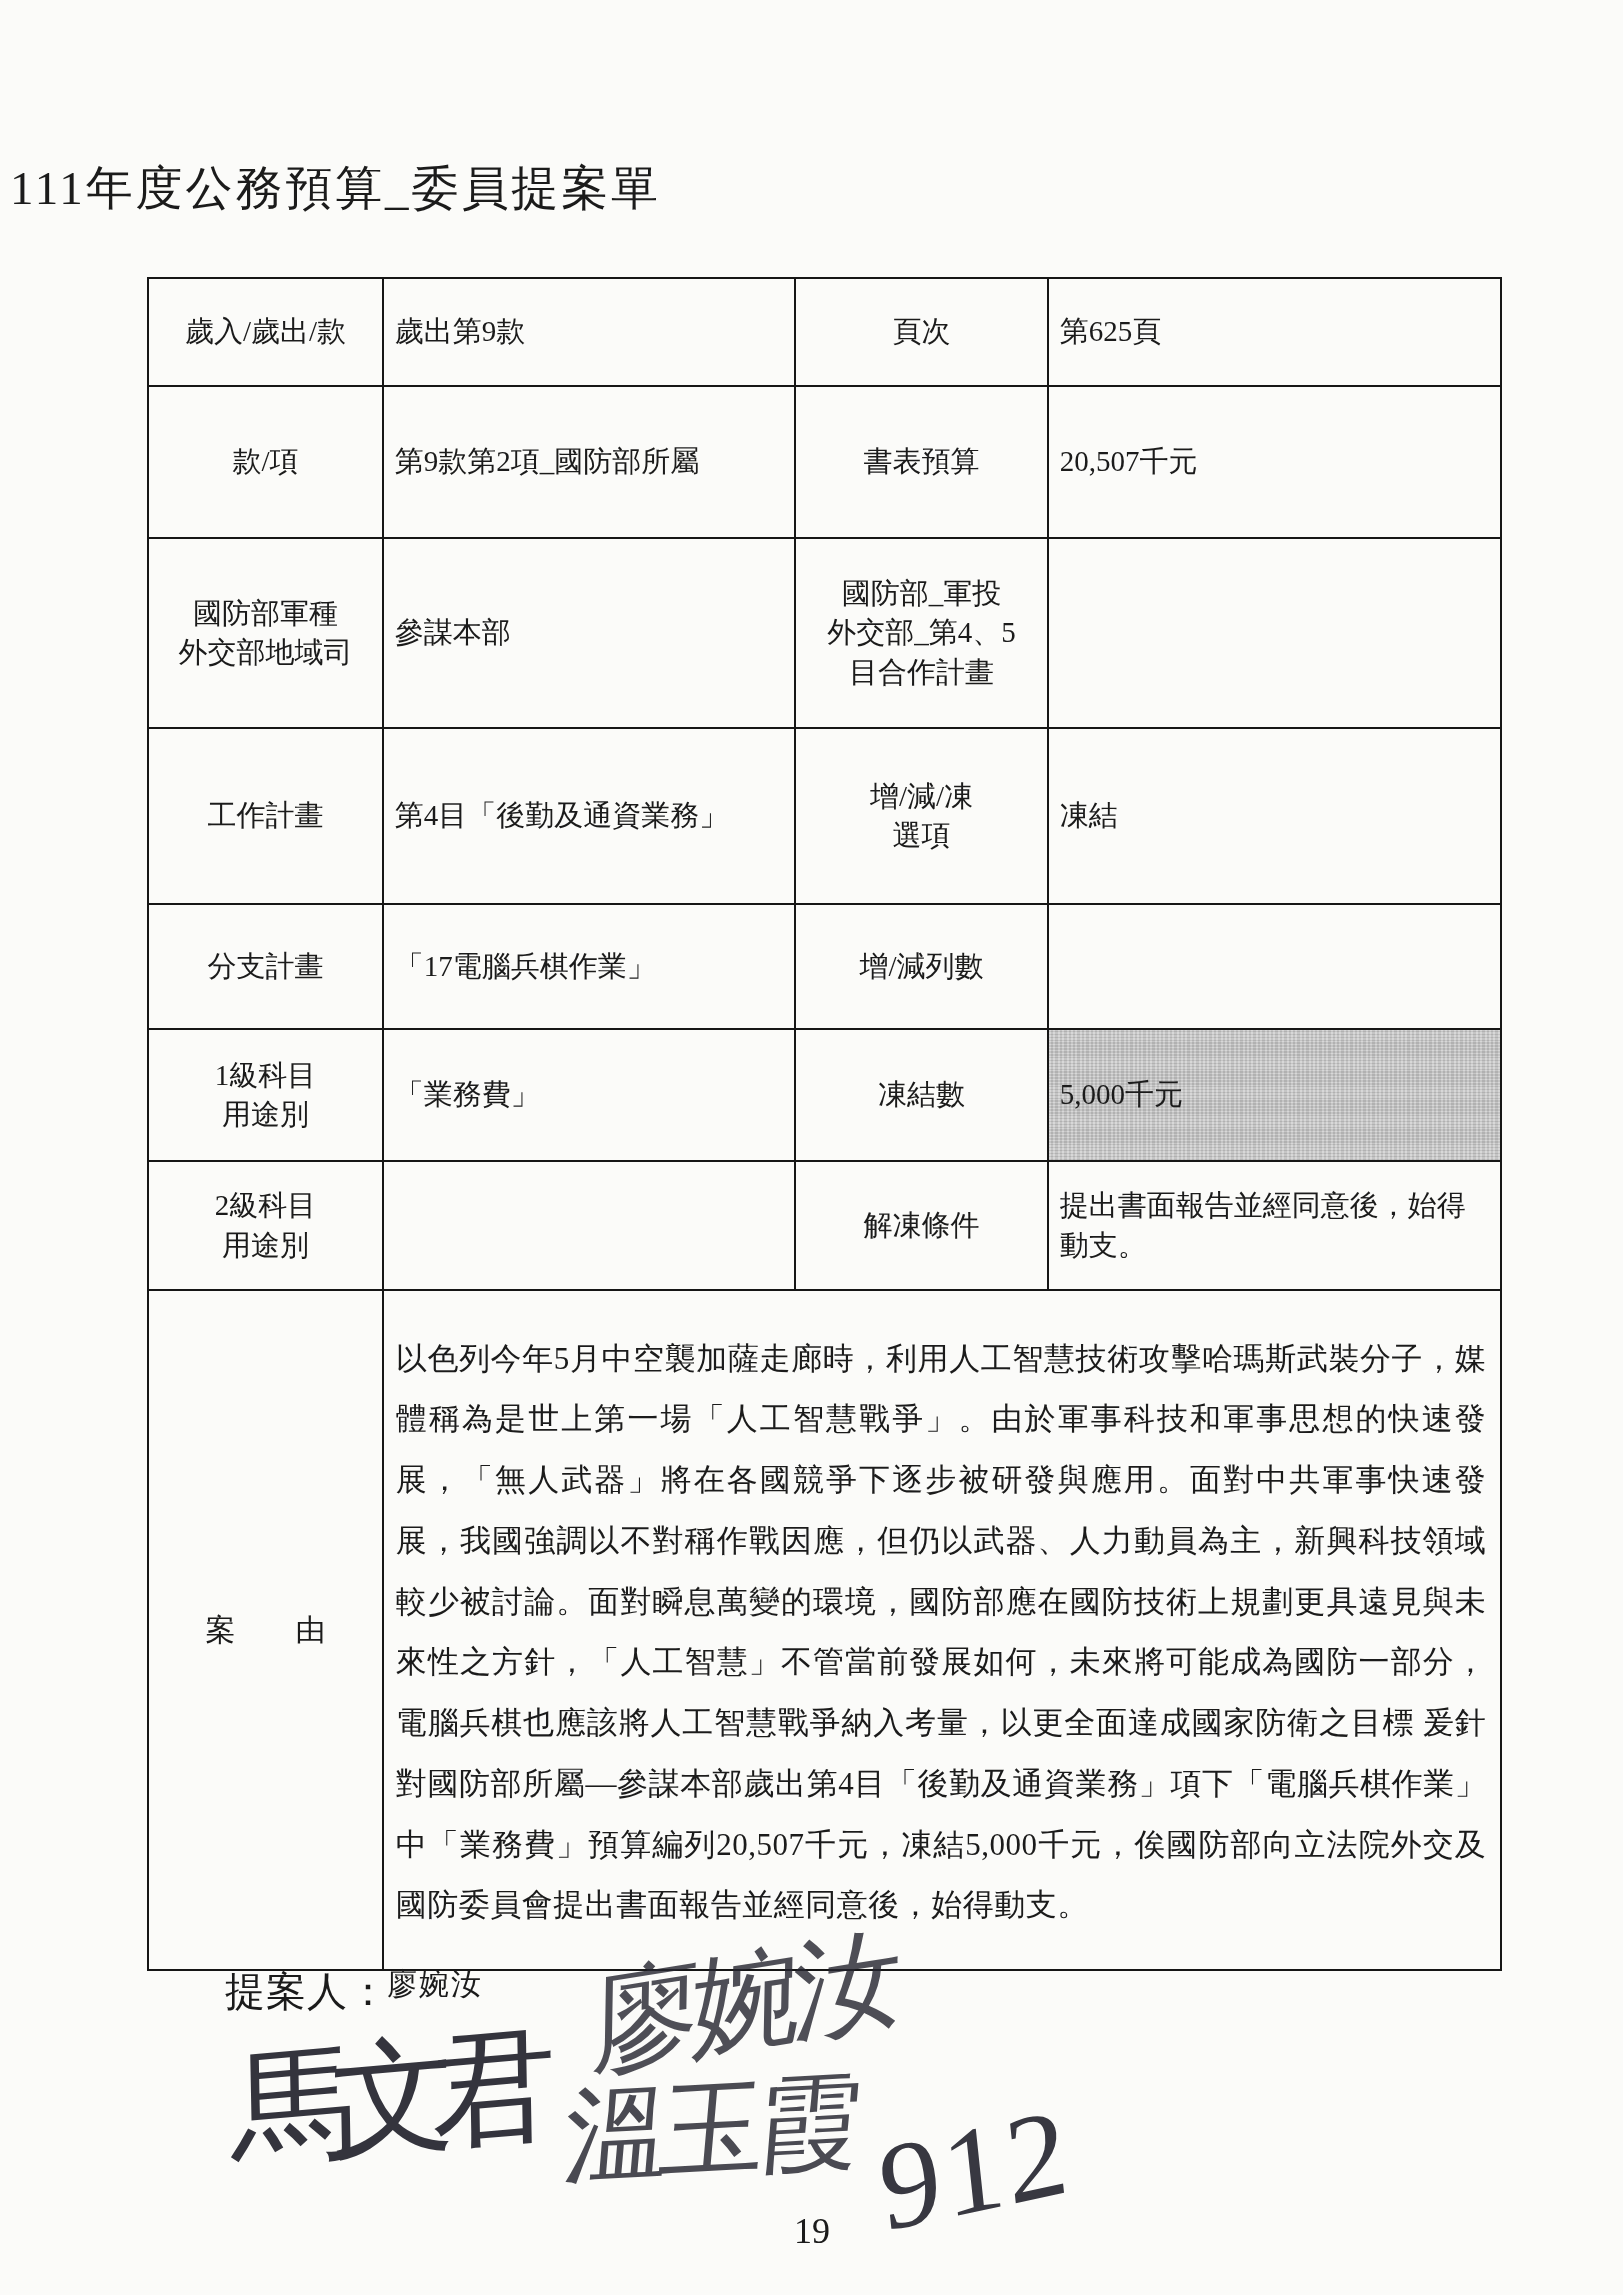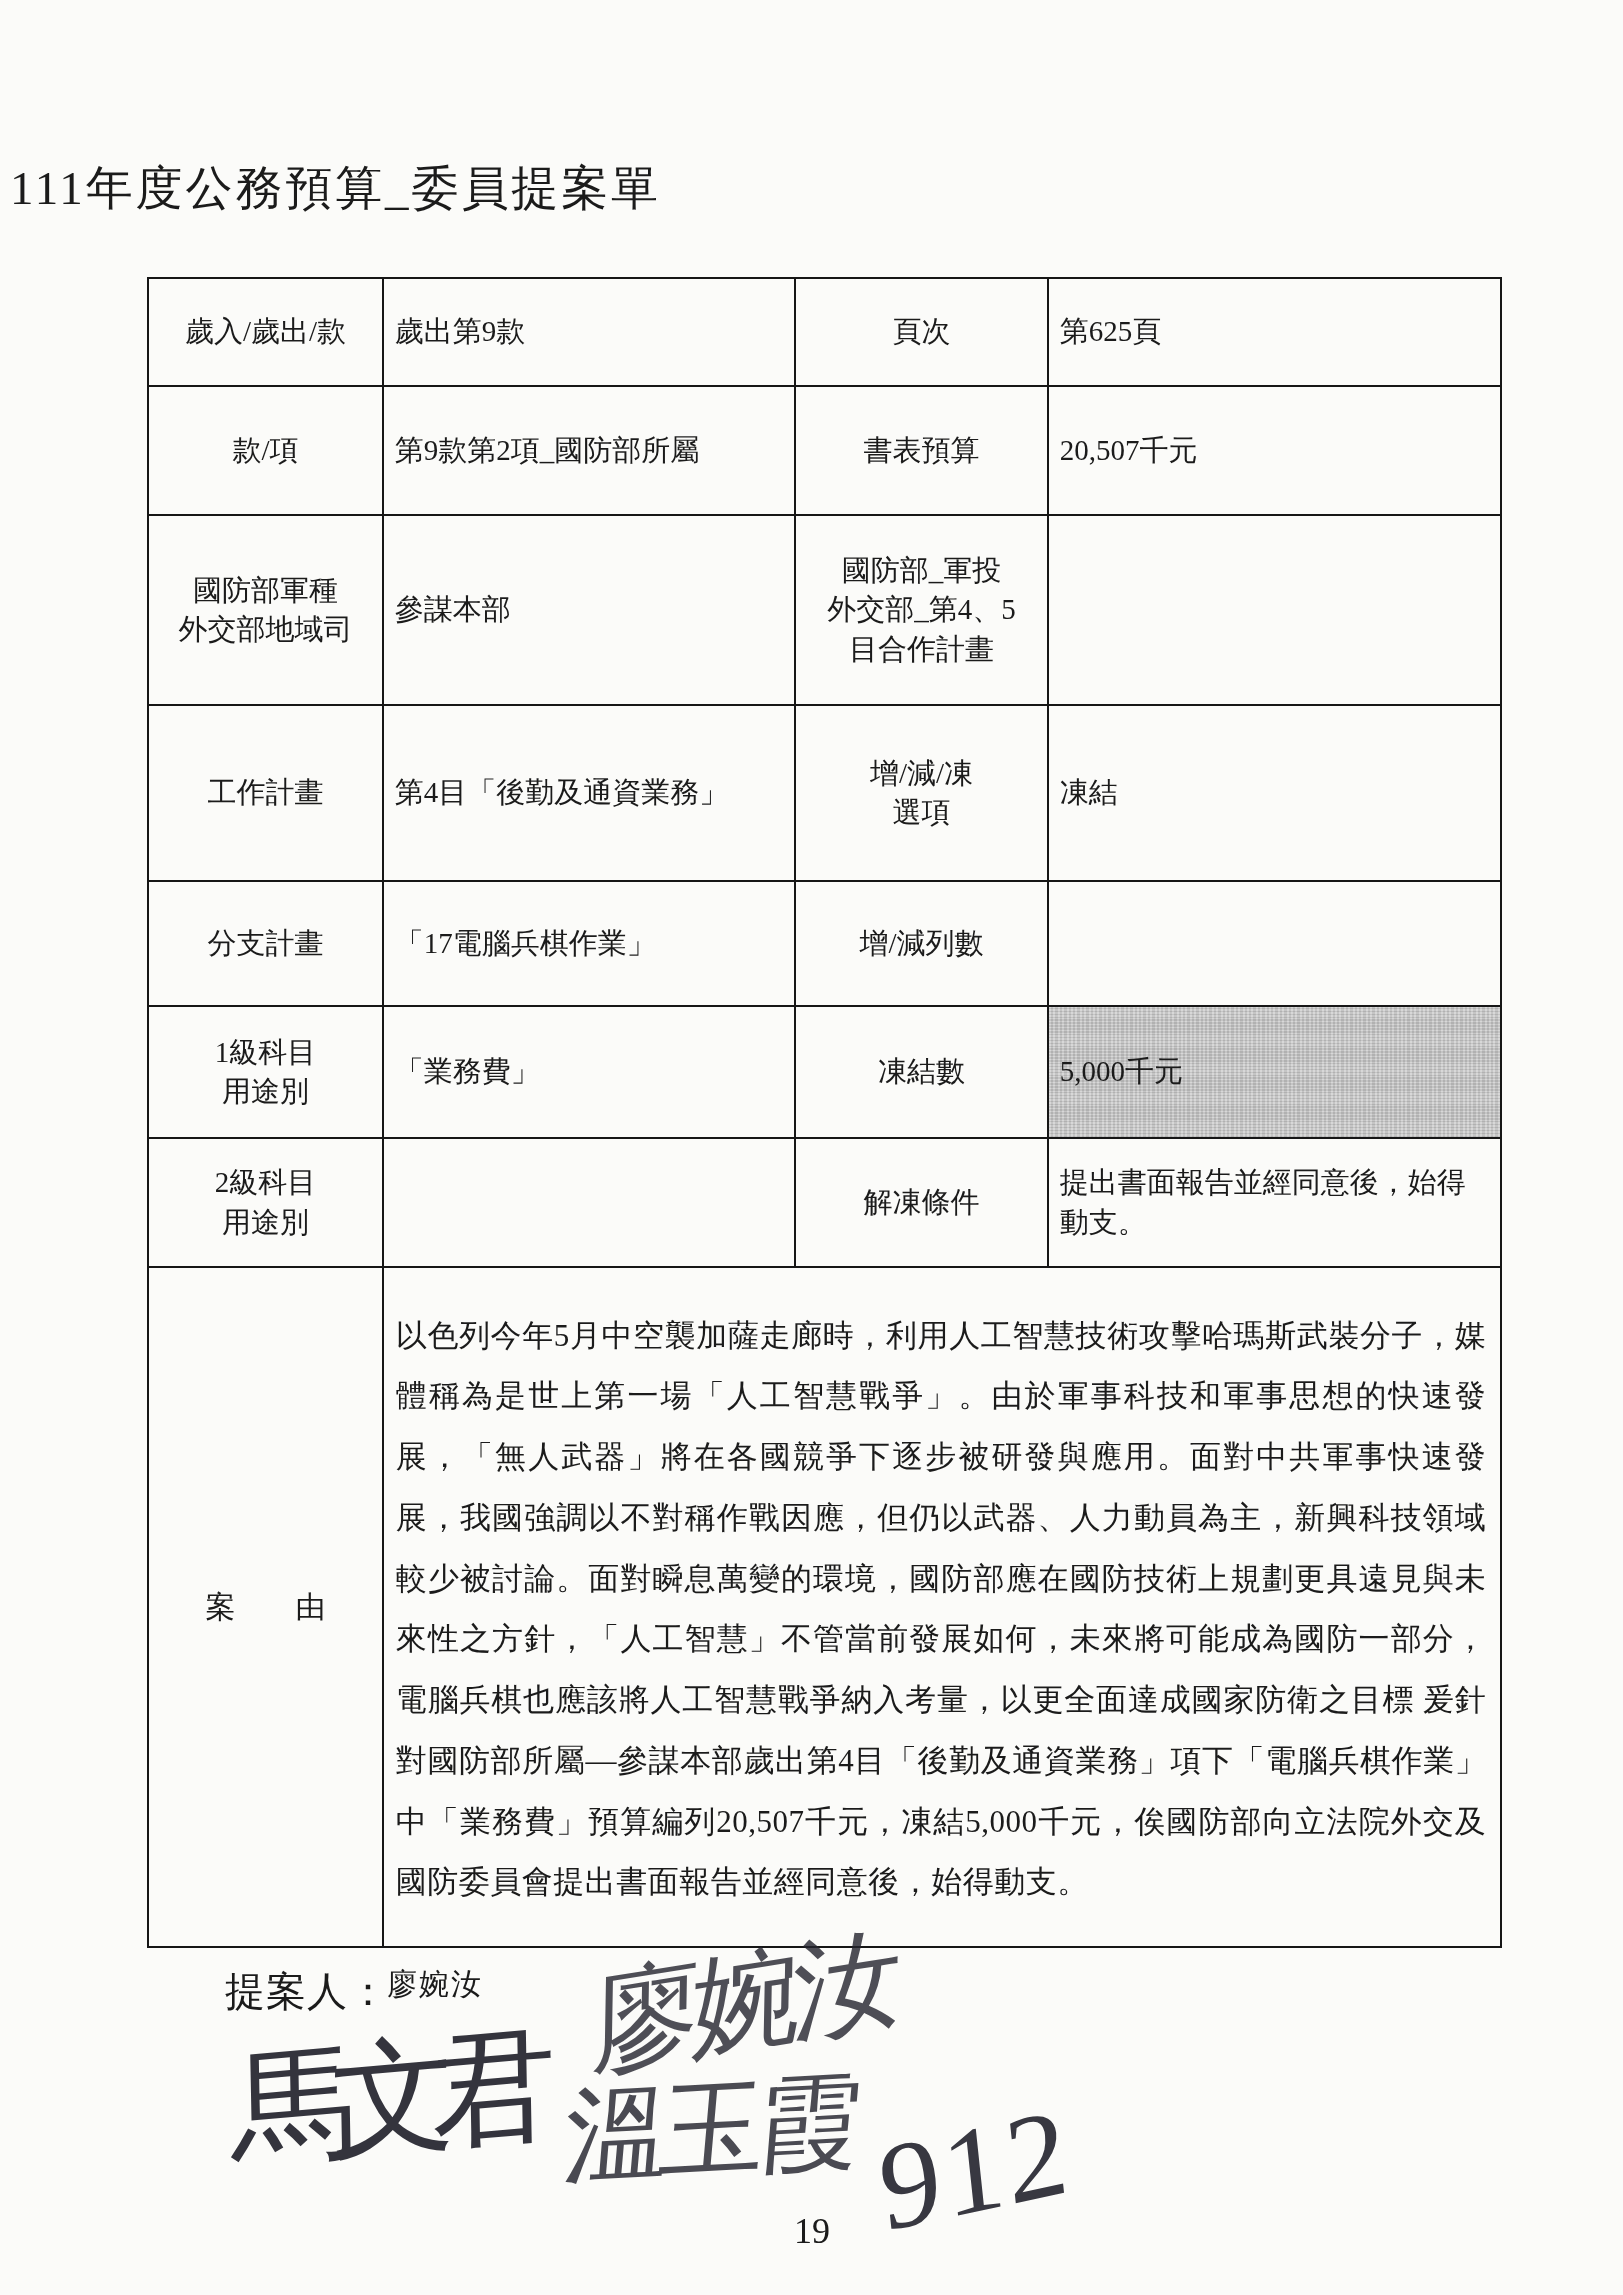--- a/index.html
+++ b/index.html
@@ -49,21 +49,21 @@
     text-align: center;
     line-height: 1.35;
     padding: 0 2.9px;
   }
   td.val {
     text-align: left;
     padding: 0 6.9px 0 10.8px;
     line-height: 1.35;
   }
   tr.r1 { height: 108px; }
-  tr.r2 { height: 129px; }
+  tr.r2 { height: 152px; }
   tr.r3 { height: 190px; }
   tr.r4 { height: 176px; }
   tr.r5 { height: 125px; }
   tr.r6 { height: 132px; padding-left: 32px; }
   tr.r7 { height: 129px; }
   tr.r8 { height: 680px; }
   td.case-label {
     text-align: center;
     font-size: 30px;
   }

